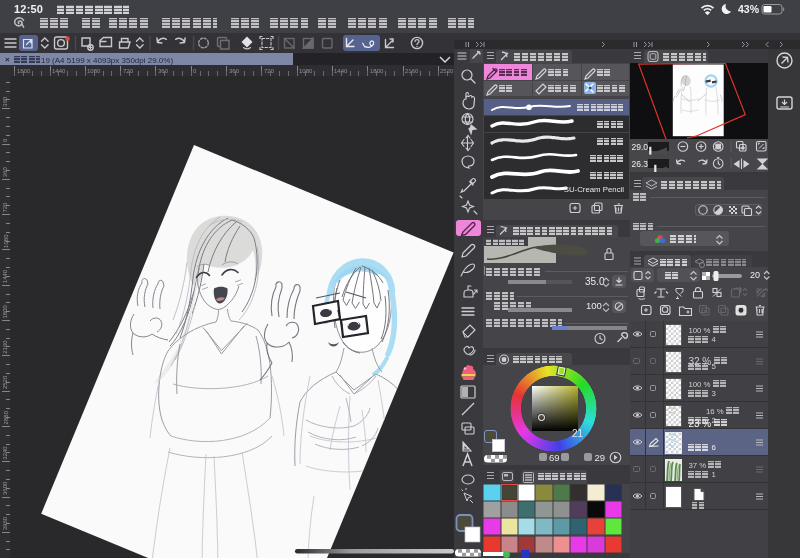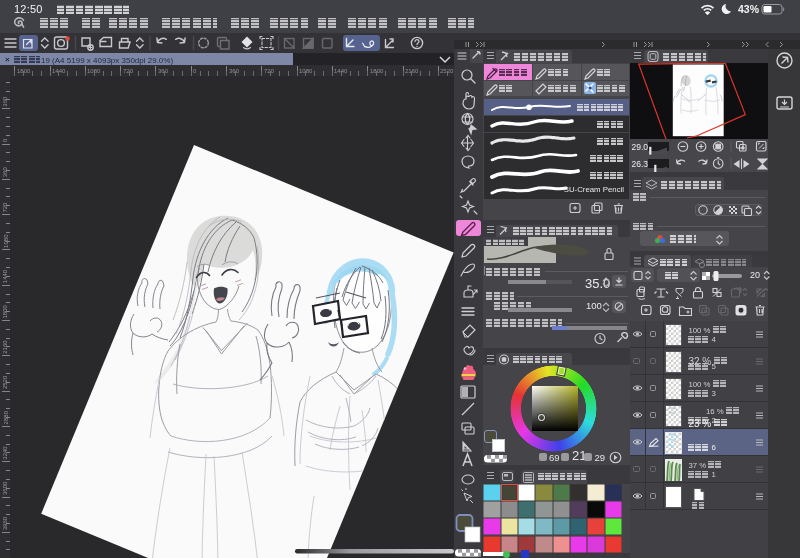--- a/index.html
+++ b/index.html
@@ -5,21 +5,21 @@
 html,body{width:800px;height:558px;overflow:hidden;background:#39393d;font-family:"Liberation Sans",sans-serif}
 #stage{will-change:transform}
 .abs{position:absolute}
 #stage{position:relative;width:800px;height:558px}
 .jp{display:inline-block;vertical-align:top;background:repeating-linear-gradient(90deg,currentColor 0 var(--cw),transparent var(--cw) var(--cs));opacity:.82;-webkit-mask-image:repeating-linear-gradient(0deg,#000 0 1.7px,rgba(0,0,0,.25) 1.7px 3px);mask-image:repeating-linear-gradient(0deg,#000 0 1.7px,rgba(0,0,0,.25) 1.7px 3px)}
 </style></head>
 <body>
 <div id="stage">
 
 <div class="abs" style="left:0;top:0;width:800px;height:33px;background:#3f4045"></div>
-<div class="abs" style="left:14px;top:3px;color:#f2f2f3;font-size:11px;font-weight:normal;letter-spacing:.2px">12:50</div>
+<div class="abs" style="left:14px;top:3px;color:#f2f2f3;font-size:11px;font-weight:bold;letter-spacing:.2px">12:50</div>
 <div class="abs jp" style="left:57px;top:5px;height:9px;width:72px;color:#f2f2f3;--cw:7.5px;--cs:9.5px"></div>
 <svg class="abs" style="left:700px;top:3px" width="90" height="12" viewBox="0 0 90 12">
  <path d="M1.5 5.2 A8.5 8.5 0 0 1 13.5 5.2 M3.8 7.4 A5.4 5.4 0 0 1 11.2 7.4 M6.1 9.6 A2.2 2.2 0 0 1 8.9 9.6 L7.5 11Z" fill="none" stroke="#f2f2f3" stroke-width="1.7"></path>
  <path d="M26 1 a5 5 0 1 0 5 7.5 a5.4 5.4 0 0 1 -5 -7.5z" fill="#f2f2f3"></path>
  <text x="38" y="10" fill="#f2f2f3" font-size="10.5" font-weight="bold">43%</text>
  <rect x="62" y="1.5" width="20" height="9.5" rx="2.6" fill="none" stroke="#9a9a9e" stroke-width="1"></rect>
  <rect x="63.5" y="3" width="8" height="6.5" rx="1.2" fill="#fff"></rect>
  <path d="M83.2 4 a3 3 0 0 1 0 4.5z" fill="#9a9a9e"></path>
 </svg>
 
@@ -488,21 +488,21 @@
  <g stroke="#cfcfd2" stroke-width="1.1" fill="none">
         <rect x="121" y="16" width="8" height="6.5" rx="1"></rect>
         <path d="M123 16 v-2.5 a2 2 0 0 1 4 0 v2.5"></path>
       </g>
 </svg>
 <div class="abs jp" style="left:486px;top:267.5px;height:8px;width:56px;color:#dcdcde;--cw:6px;--cs:8px"></div>
 <div class="abs" style="left:545px;top:271px;width:83px;height:1px;background:#5c5c60"></div>
 <div class="abs" style="left:484px;top:266px;width:2px;height:9px;border-left:1px solid #8a8a8e"></div>
 <div class="abs" style="left:507.5px;top:279.5px;width:64px;height:4.5px;background:#55555a"></div>
     <div class="abs" style="left:507.5px;top:279.5px;width:38px;height:4.5px;background:#8a8a8e"></div>
-<div class="abs" style="left:585px;top:275.5px;width:30px;height:11px;font-size:13px;color:#eaeaec">35.0</div>
+<div class="abs" style="left:585px;top:275.5px;width:30px;height:11px;font-size:10px;color:#eaeaec">35.0</div>
 <svg class="abs" style="left:601px;top:276.5px" width="10" height="10">
       <path d="M2 4 l3 -3 l3 3 M2 6.5 l3 3 l3 -3" stroke="#b9b9bd" stroke-width="1.1" fill="none"></path>
     </svg>
 <div class="abs" style="left:612px;top:274.5px;width:14px;height:13px;background:#55555a;border-radius:3px"></div>
 <svg class="abs" style="left:612px;top:274.5px" width="14" height="13">
       <path d="M7 2.5 v5 m-2.5 -2.5 l2.5 2.5 l2.5 -2.5 M3.5 10 h7" stroke="#d5d5d8" stroke-width="1.2" fill="none"></path>
     </svg>
 <div class="abs jp" style="left:486px;top:292px;height:8px;width:28px;color:#dcdcde;--cw:6px;--cs:8px"></div>
 <div class="abs" style="left:517px;top:296px;width:111px;height:1px;background:#5c5c60"></div>
 <div class="abs jp" style="left:494px;top:301.5px;height:8px;width:37px;color:#dcdcde;--cw:6px;--cs:8px"></div>
@@ -543,21 +543,21 @@
 <div class="abs" style="left:538px;top:414.4px;width:6.5px;height:6.5px;border:1.6px solid #fff;border-radius:50%;box-shadow:0 0 0 1px rgba(40,40,40,.7)"></div>
 <div class="abs" style="left:484.2px;top:430.4px;width:13px;height:13px;background:#4b4b3a;border:1.6px solid #8593c0;border-radius:3px"></div>
 <div class="abs" style="left:492.3px;top:438.5px;width:13px;height:13px;background:#fff;border:1px solid #c9c9cd"></div>
 <svg class="abs" style="left:484px;top:454.5px" width="23" height="8" viewBox="0 0 23 8">
       <rect x="0" y="0" width="23" height="7.5" rx="3.5" fill="#fff"></rect>
       <path d="M3 0 h4 v3.7 h-4z M11 0 h4 v3.7 h-4z M19 0 h4 v3.7 h-4z M7 3.7 h4 v3.7 h-4z M15 3.7 h4 v3.7 h-4z" fill="#9a9a9e"></path>
     </svg>
 <div class="abs" style="left:538.5px;top:452.5px;width:8px;height:8px;background:#9a9a9e;border-radius:2px"></div>
 <div class="abs" style="left:549px;top:452px;width:16px;height:10px;font-size:9.5px;color:#e6e6e8">69</div>
 <div class="abs" style="left:561px;top:452.5px;width:8px;height:8px;background:#9a9a9e;border-radius:2px"></div>
-<div class="abs" style="left:572px;top:448px;width:16px;height:10px;font-size:13px;color:#e6e6e8">21</div>
+<div class="abs" style="left:572px;top:428px;width:16px;height:10px;font-size:10px;color:#e6e6e8">21</div>
 <div class="abs" style="left:583.5px;top:452.5px;width:8px;height:8px;background:#9a9a9e;border-radius:2px"></div>
 <div class="abs" style="left:594.5px;top:452px;width:16px;height:10px;font-size:9.5px;color:#e6e6e8">29</div>
 <svg class="abs" style="left:609px;top:451px" width="13" height="13">
       <circle cx="6.5" cy="6.5" r="5.3" stroke="#cfcfd2" fill="none" stroke-width="1.1"></circle>
       <path d="M5 3.8 l3.5 2.7 l-3.5 2.7z" fill="#cfcfd2"></path>
     </svg>
 
 <div class="abs" style="left:483px;top:465px;width:147px;height:3.5px;background:#39393d"></div>
 <div class="abs" style="left:483px;top:468.5px;width:147px;height:15px;background:#3a3a3e"></div>
 <svg class="abs" style="left:485px;top:471px" width="12" height="11">

